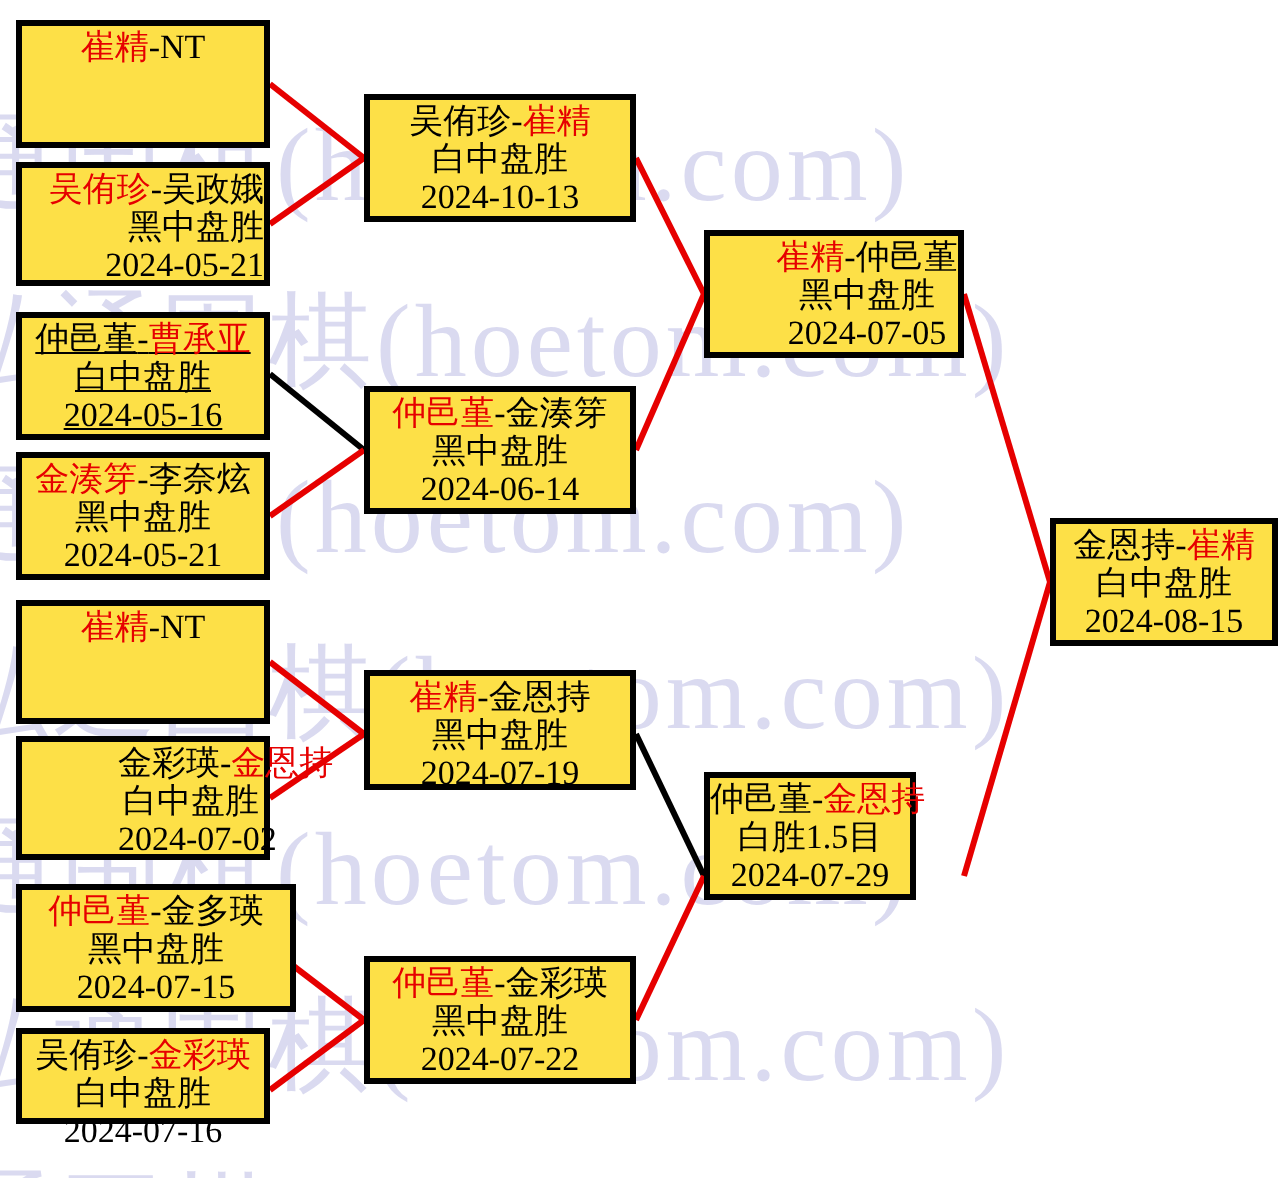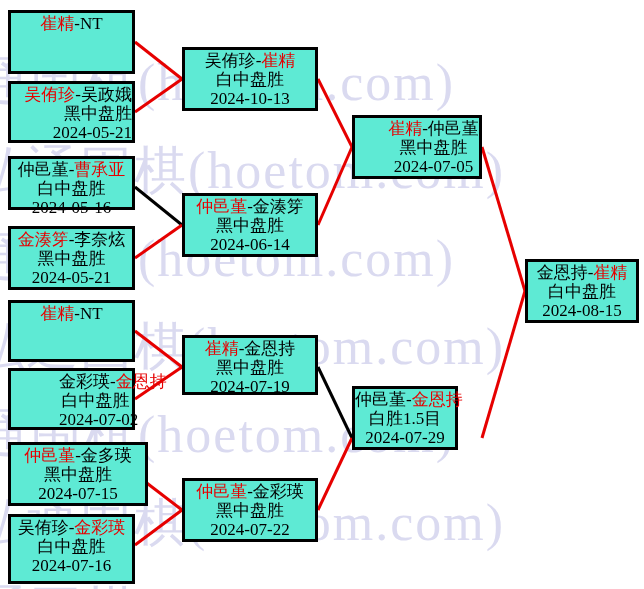--- a/index.html
+++ b/index.html
@@ -18,40 +18,40 @@
     font-size:52px;
     letter-spacing:2px;
     font-family:"Liberation Serif","DejaVu Serif",serif;
   }
   
   #connector-svg{position:absolute;left:0;top:0;z-index:1;}
   
   .box{
     position:absolute;
     z-index:2;
-    background:#5eead4;
+    background:#fde047;
     border:3px solid #000000;
     box-sizing:border-box;
     text-align:center;
     font-size:17px;
     line-height:19px;
     color:#000000;
     padding-top:1px;
   }
   .box .line{height:19px;white-space:nowrap;}
   .win{color:var(--win-color,#e60000);}
   
   .p-r1-0{left:8px;top:10px;width:127px;height:64px;}
   .p-r1-1{left:8px;top:81px;width:127px;height:62px;text-align:right;}
-  .p-r1-2{left:8px;top:156px;width:127px;height:54px;}
+  .p-r1-2{left:8px;top:156px;width:127px;height:64px;text-decoration:underline;}
   .p-r1-3{left:8px;top:226px;width:127px;height:64px;}
   .p-r1-4{left:8px;top:300px;width:127px;height:62px;}
   .p-r1-5{left:8px;top:368px;width:127px;height:62px;padding-left:48px;}
   .p-r1-6{left:8px;top:442px;width:140px;height:64px;}
-  .p-r1-7{left:8px;top:514px;width:127px;height:70px;}
+  .p-r1-7{left:8px;top:514px;width:127px;height:48px;}
   
   .p-r2-0{left:182px;top:47px;width:136px;height:64px;}
   .p-r2-1{left:182px;top:193px;width:136px;height:64px;}
   .p-r2-2{left:182px;top:335px;width:136px;height:60px;}
   .p-r2-3{left:182px;top:478px;width:136px;height:64px;}
   
   .p-sf-0{left:352px;top:115px;width:130px;height:64px;padding-left:33px;}
   .p-sf-1{left:352px;top:386px;width:106px;height:64px;}
   
   .p-f-0{left:525px;top:259px;width:114px;height:64px;}

